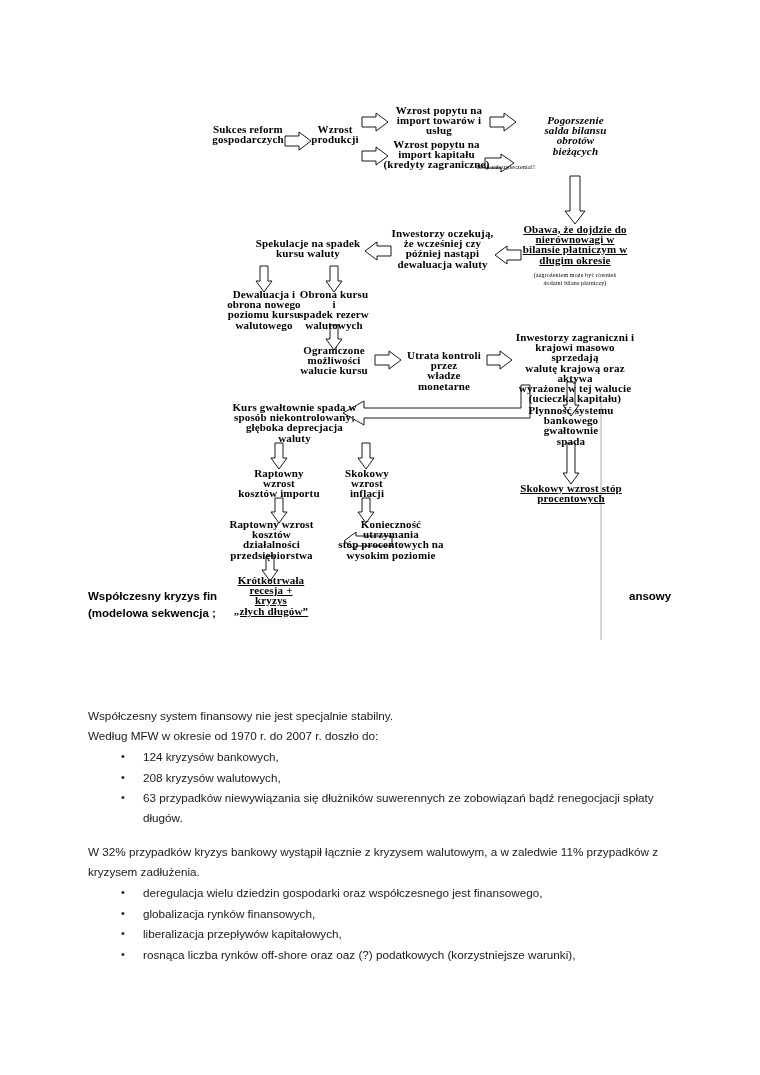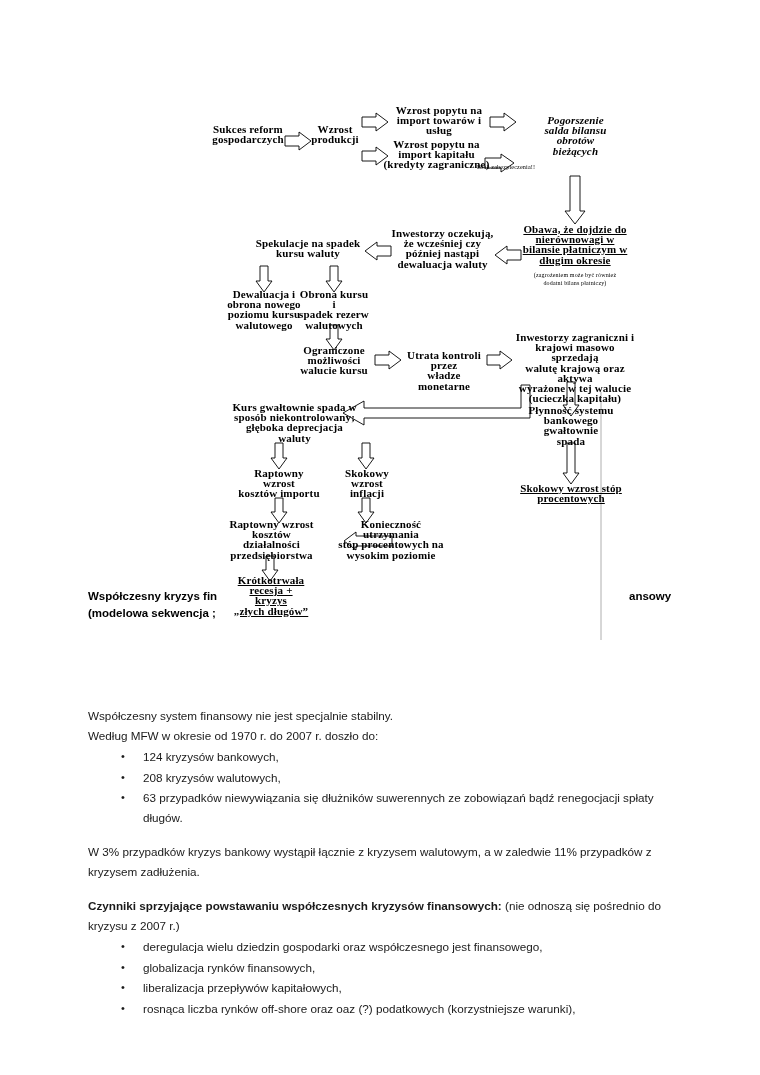--- a/index.html
+++ b/index.html
@@ -301,23 +301,22 @@
 
   <p>Współczesny system finansowy nie jest specjalnie stabilny.</p>
   <p>Według MFW w okresie od 1970 r. do 2007 r. doszło do:</p>
 
   <ul>
     <li>124 kryzysów bankowych,</li>
     <li>208 kryzysów walutowych,</li>
     <li>63 przypadków niewywiązania się dłużników suwerennych ze zobowiązań bądź renegocjacji spłaty długów.</li>
   </ul>
 
-  <p class="gap">W 3% przypadków kryzys bankowy wystąpił łącznie z kryzysem walutowym, a w zaledwie 11% przypadków z kryzysem zadłużenia.</p>
-
-  <p class="gap"><span class="bold">Czynniki sprzyjające powstawaniu współczesnych kryzysów finansowych:</span><span> (nie odnoszą się pośrednio do kryzysu z 2007 r.)</span></p>
+  <p class="gap">W 32% przypadków kryzys bankowy wystąpił łącznie z kryzysem walutowym, a w zaledwie 11% przypadków z kryzysem zadłużenia.</p>
+
 
   <ul>
     <li>deregulacja wielu dziedzin gospodarki oraz współczesnego jest finansowego,</li>
     <li>globalizacja rynków finansowych,</li>
     <li>liberalizacja przepływów kapitałowych,</li>
     <li>rosnąca liczba rynków off-shore oraz oaz (?) podatkowych (korzystniejsze warunki),</li>
   </ul>
 
 </div>
 

